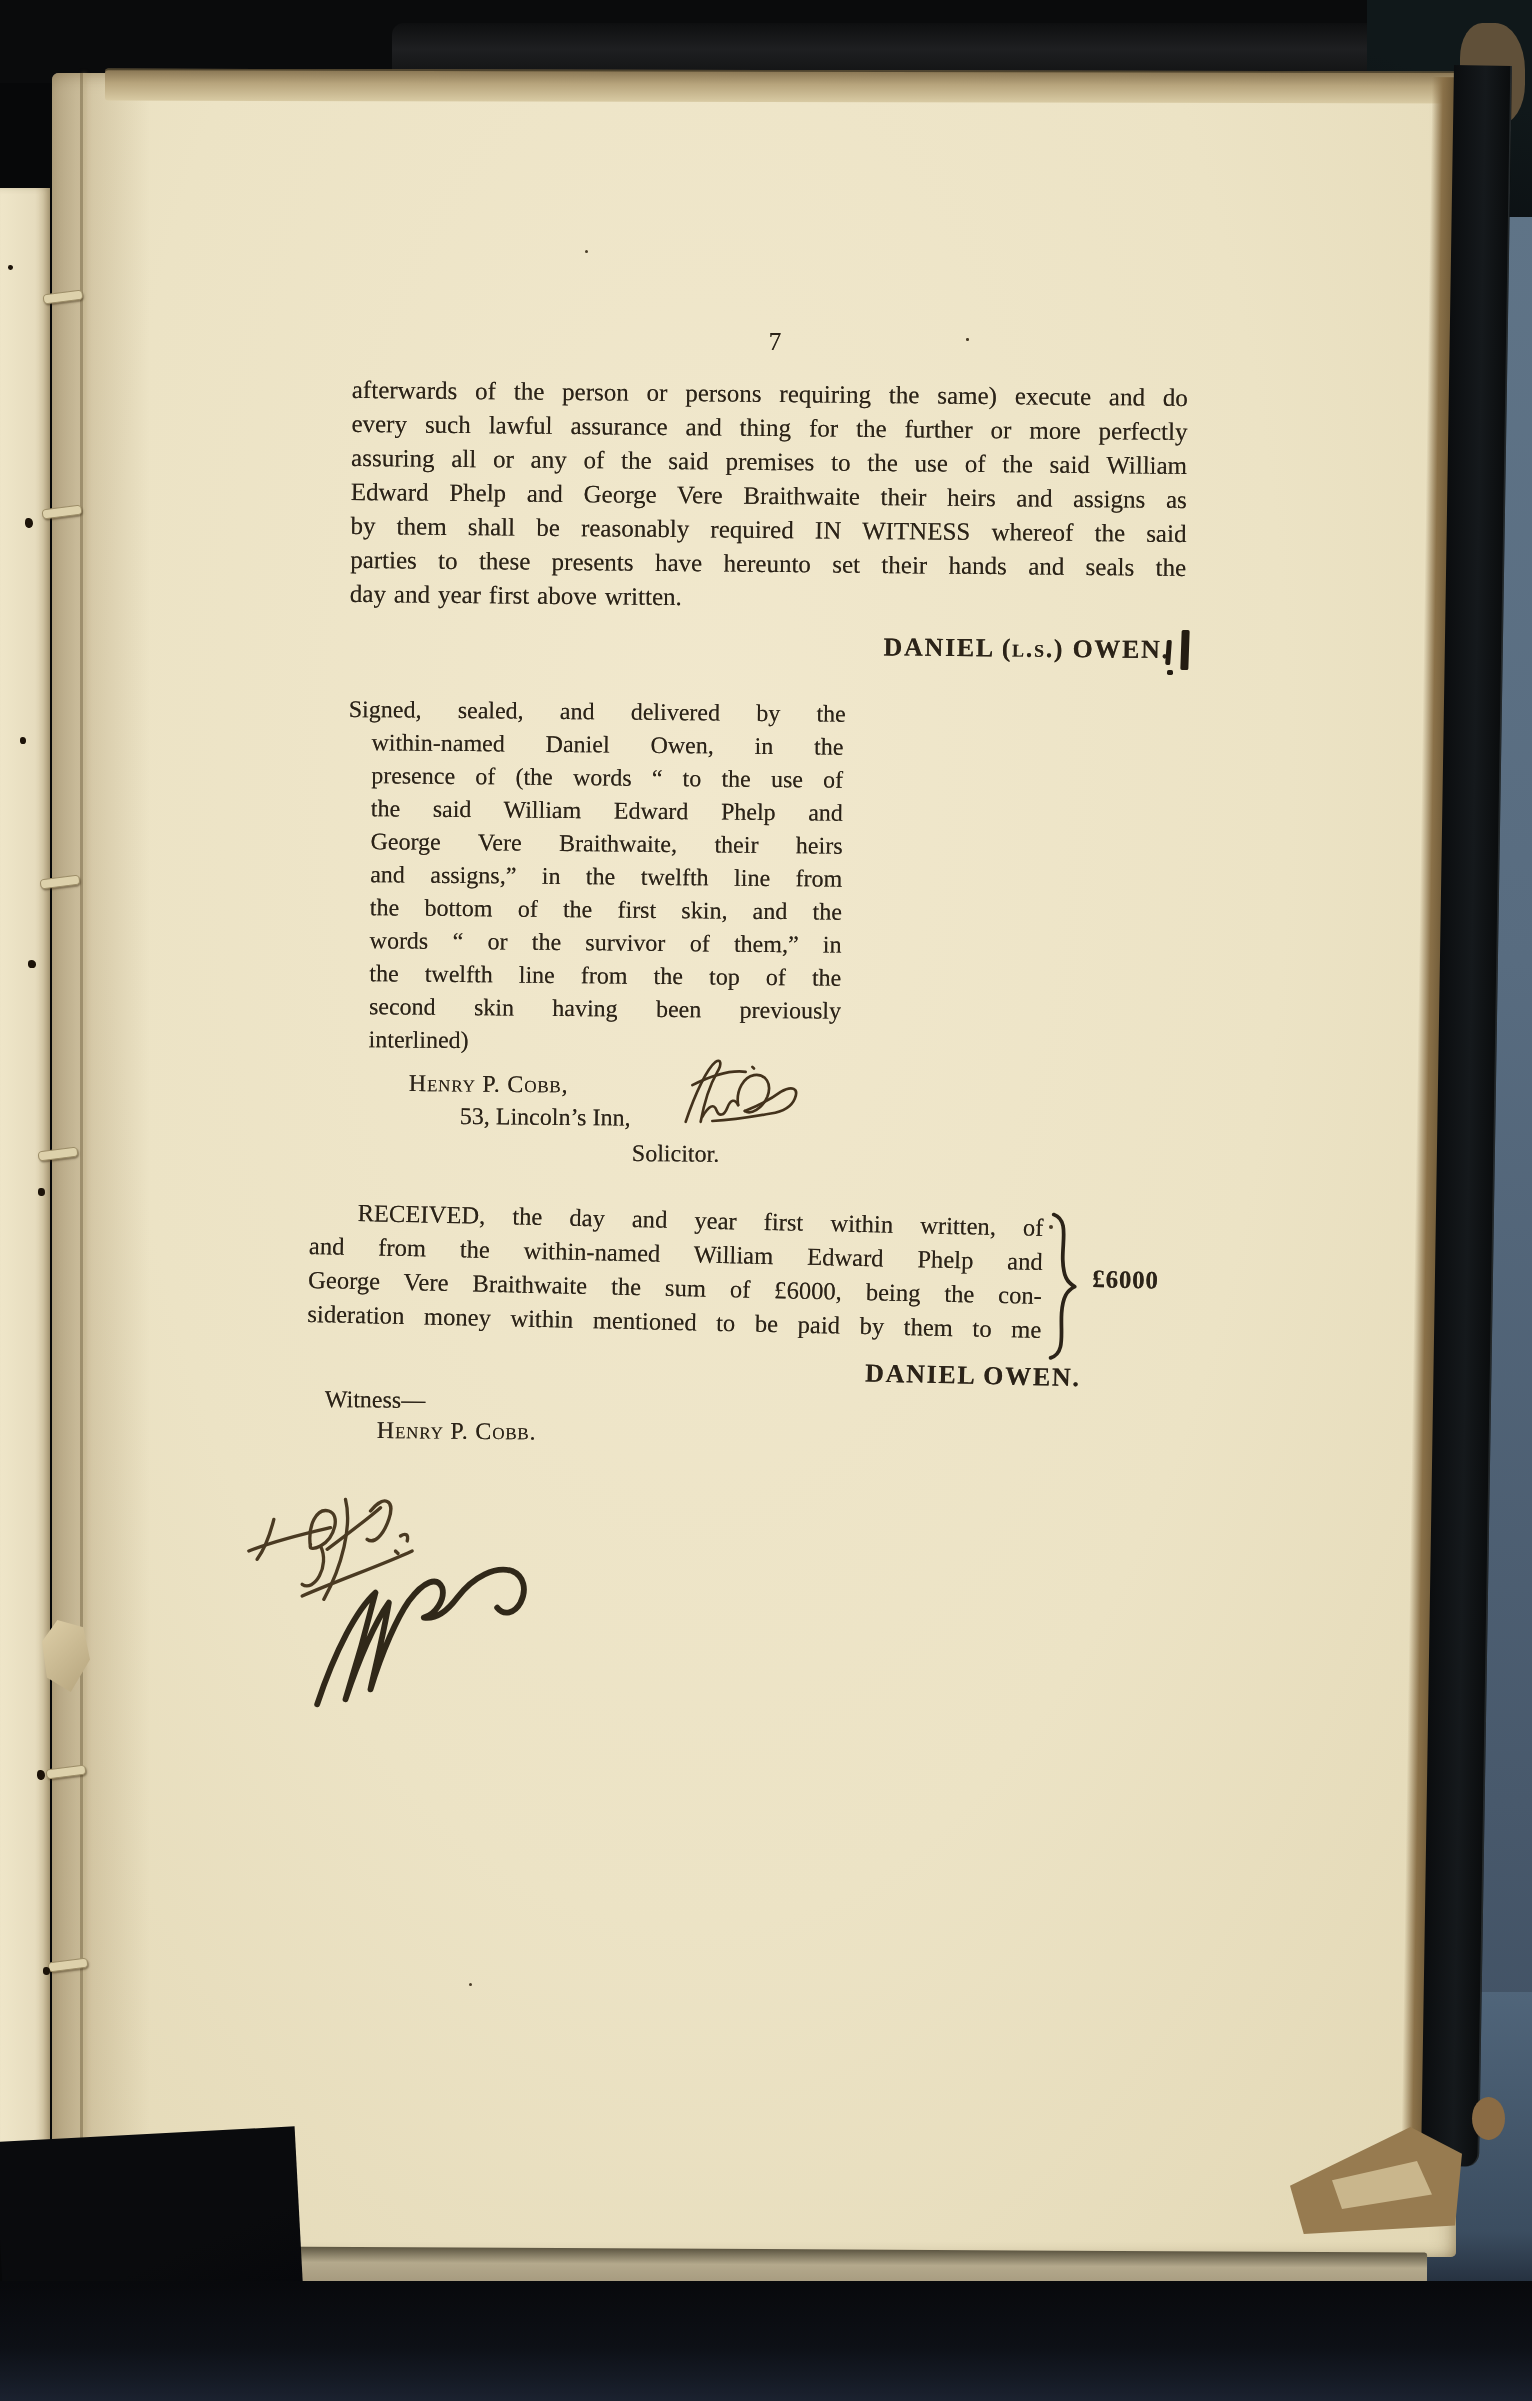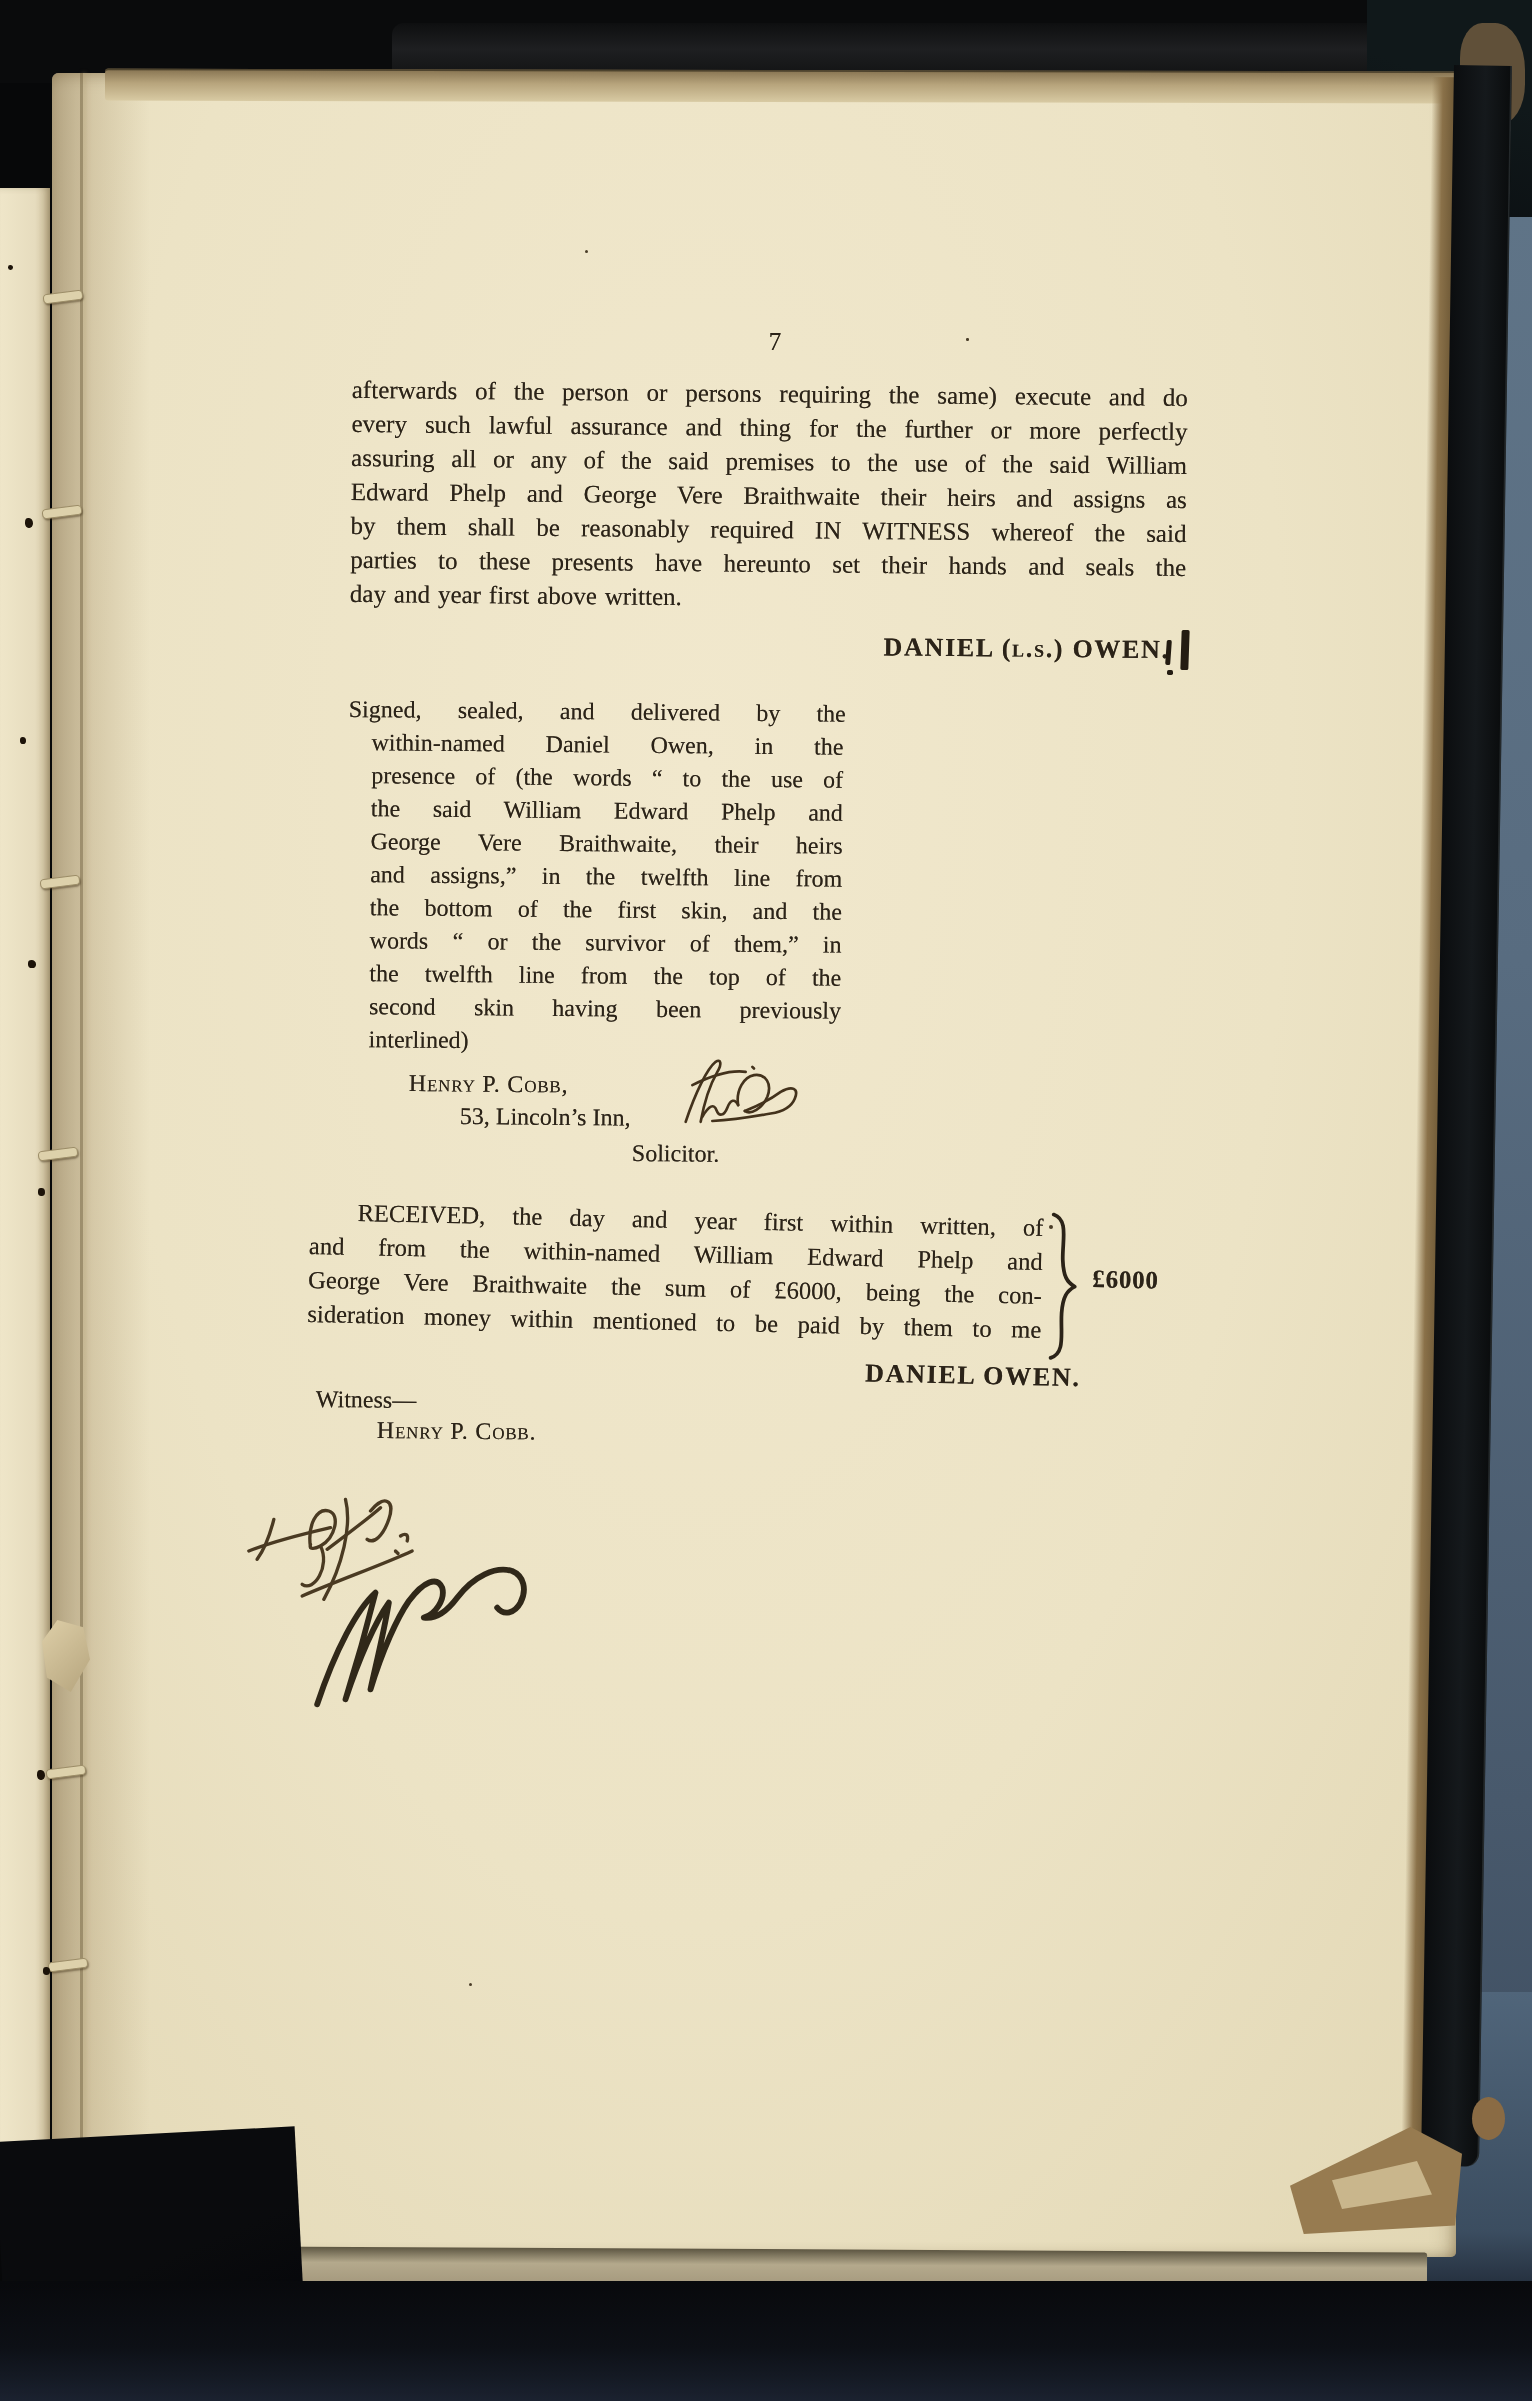--- a/index.html
+++ b/index.html
@@ -166,21 +166,21 @@
       <div class="tl jl">George Vere Braithwaite the sum of £6000, being the con-</div>
       <div class="tl jl">sideration money within mentioned to be paid by them to me</div>
       <svg style="position:absolute;left:739px;top:0;" width="30" height="150" viewBox="0 0 36 180">
         <path d="M6,4 C24,10 17,34 18,58 C19,78 24,85 33,90 C24,95 19,102 18,122 C17,146 24,170 6,176" stroke="#2b2318" stroke-width="4.5"></path>
       </svg>
       <div class="amount print" style="left:784px;top:53px;">£6000</div>
     </div>
 
     <div class="blk print sigline tilt-b" style="left:746px;top:1284px;width:283px;">DANIEL OWEN.</div>
 
-    <div class="blk print plain tilt-a" style="left:264px;top:1313px;text-align:right;">Witness—</div>
+    <div class="blk print plain tilt-a" style="left:273px;top:1313px;text-align:right;">Witness—</div>
     <div class="blk print smallname tilt-a" style="left:325px;top:1344px;">Henry P. Cobb.</div>
 
     <svg class="blk" style="left:185px;top:1413px;" width="317" height="250" viewBox="0 0 380 300">
       <g stroke="#4a3a22" stroke-width="4">
         <path d="M14,78 C50,64 86,56 112,50"></path>
         <path d="M44,40 C40,56 34,74 24,88"></path>
         <path d="M88,74 C84,46 96,26 110,30 C124,34 118,62 100,72 C92,76 86,76 88,70"></path>
         <path d="M100,72 C112,96 92,128 78,118"></path>
         <path d="M130,16 C138,48 126,96 104,136"></path>
         <path d="M108,76 C132,58 156,40 172,26"></path>

